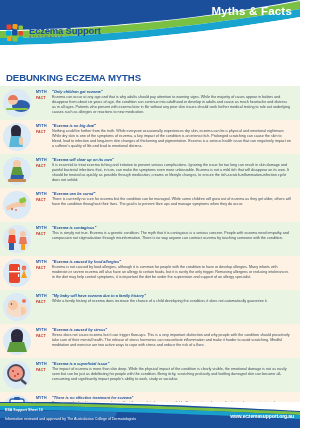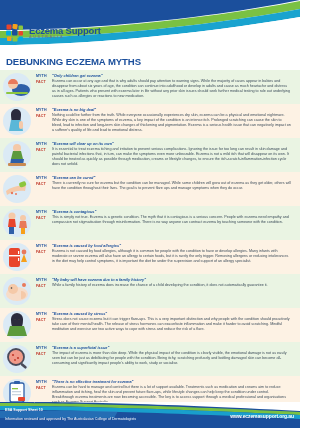--- a/index.html
+++ b/index.html
@@ -35,21 +35,21 @@
     font-size:9.5px; font-weight:bold; color:#1b4f9c;
     letter-spacing:-.2px; display:block;
   }
   .logo-sub {
     font-size:3.6px; font-weight:bold; color:#6d7a86;
     letter-spacing:1.6px; display:block; margin-top:1px;
   }
 
   
   .page-title {
-    margin:4px 0 3px 6px;
+    margin:20px 0 3px 6px;
     font-size:9.6px; font-weight:bold; color:#1b4f9c;
     letter-spacing:-.1px;
   }
 
   
   .rows { position:relative; width:300px; }
   .row {
     position:relative;
     display:flex; align-items:flex-start;
     padding:2px 8px 2px 0;
@@ -100,20 +100,21 @@
 <div class="header">
   <div class="header-blue"></div>
 
   <svg class="header-svg" width="300" height="52" viewBox="0 0 300 52">
     <path d="M0,52 L0,30 C70,30 190,22 300,0 L300,52 Z" fill="#ffffff"></path>
     <path d="M0,31 C80,31 195,21 300,1 L300,9 C195,28 80,38 0,38 Z" fill="#7ac143"></path>
     <path d="M0,38 C80,38 195,28 300,9 L300,17 C195,35 80,45 0,45 Z" fill="#19a3cf"></path>
     <path d="M0,45 C80,45 195,35 300,17 L300,52 L0,52 Z" fill="#ffffff"></path>
   </svg>
 
+  <div class="header-title">Myths &amp; Facts</div>
 
   <div class="logo-wrap">
     <svg class="logo-mark" viewBox="0 0 40 36">
       <rect x="1" y="1" width="10" height="10" rx="2" fill="#e8452c"></rect>
       <rect x="13" y="0" width="10" height="10" rx="2" fill="#f6a01a" transform="rotate(8 18 5)"></rect>
       <rect x="25" y="3" width="9" height="9" rx="2" fill="#8cc63e"></rect>
       <rect x="0" y="13" width="10" height="10" rx="2" fill="#00a9e0"></rect>
       <rect x="12" y="12" width="11" height="11" rx="2" fill="#1b4f9c"></rect>
       <rect x="25" y="14" width="9" height="9" rx="2" fill="#e8452c"></rect>
       <rect x="2" y="25" width="9" height="9" rx="2" fill="#f6a01a"></rect>

